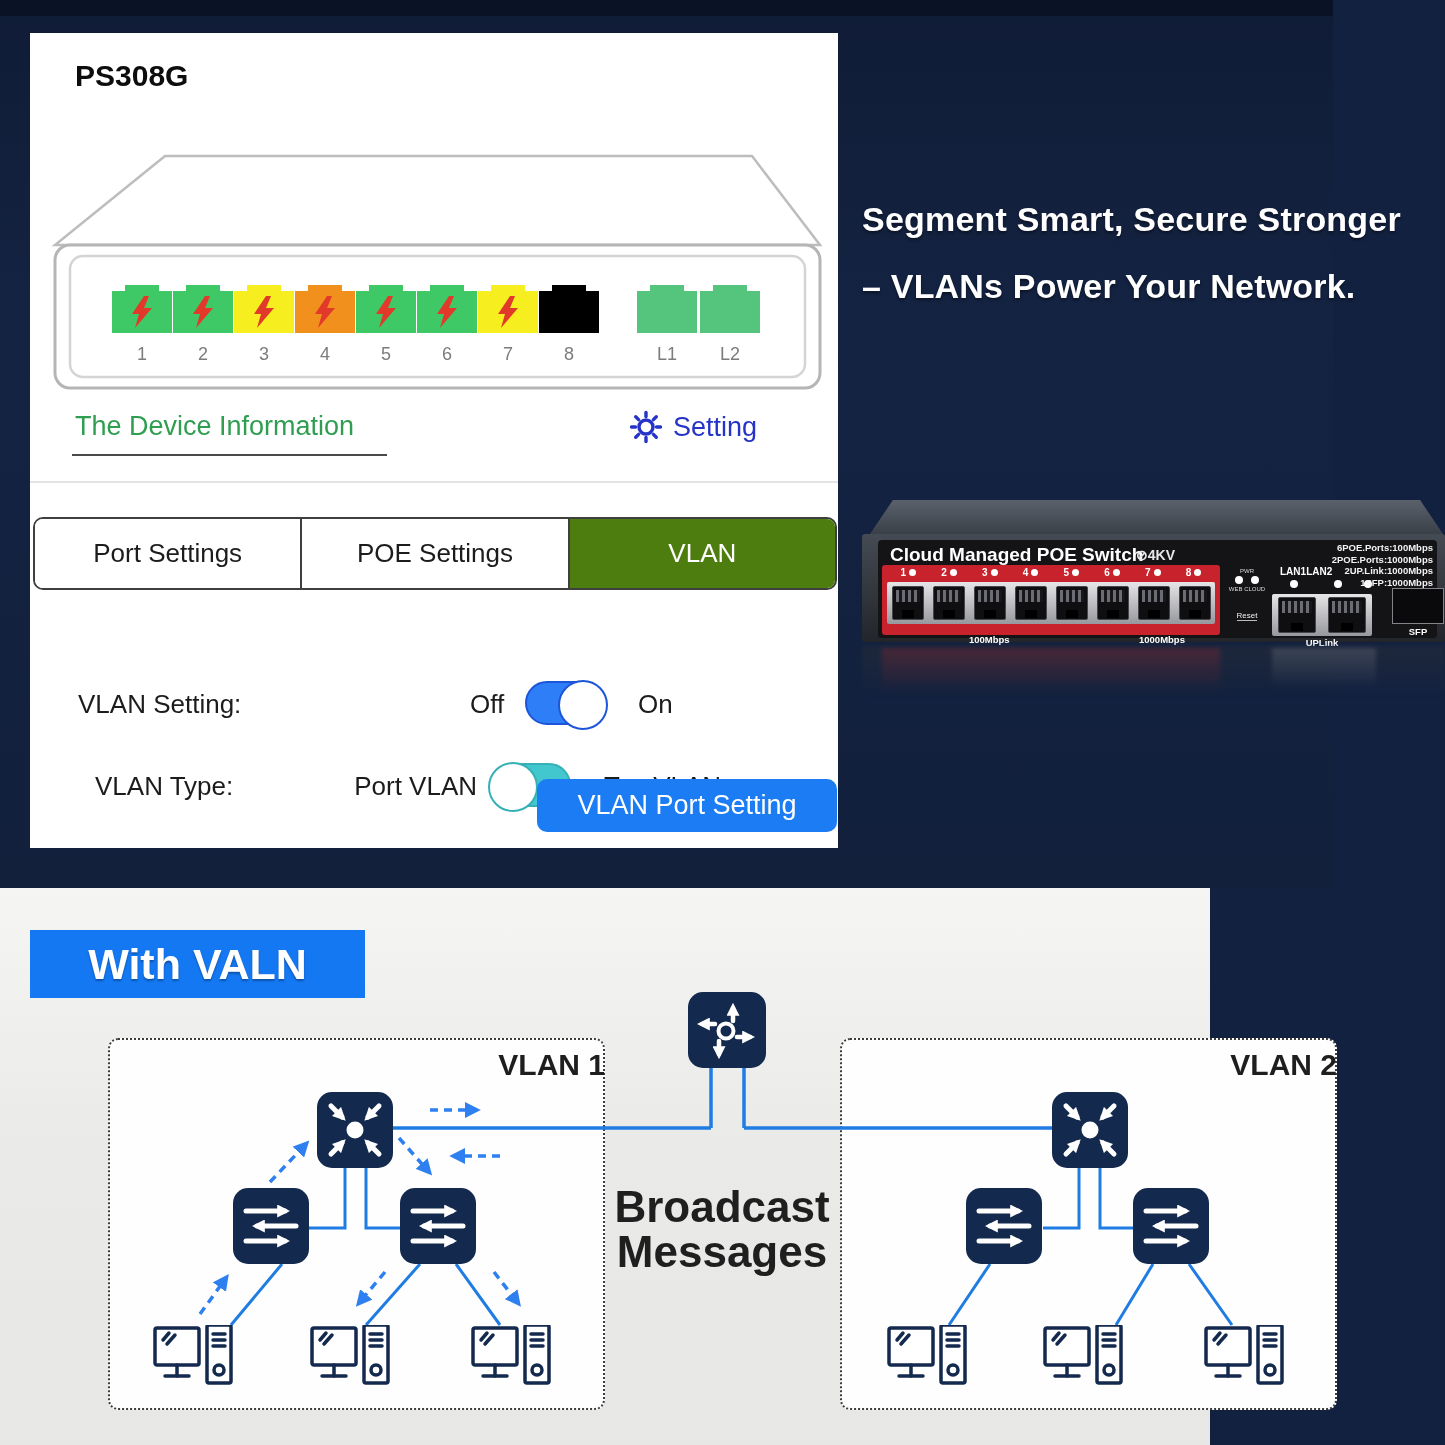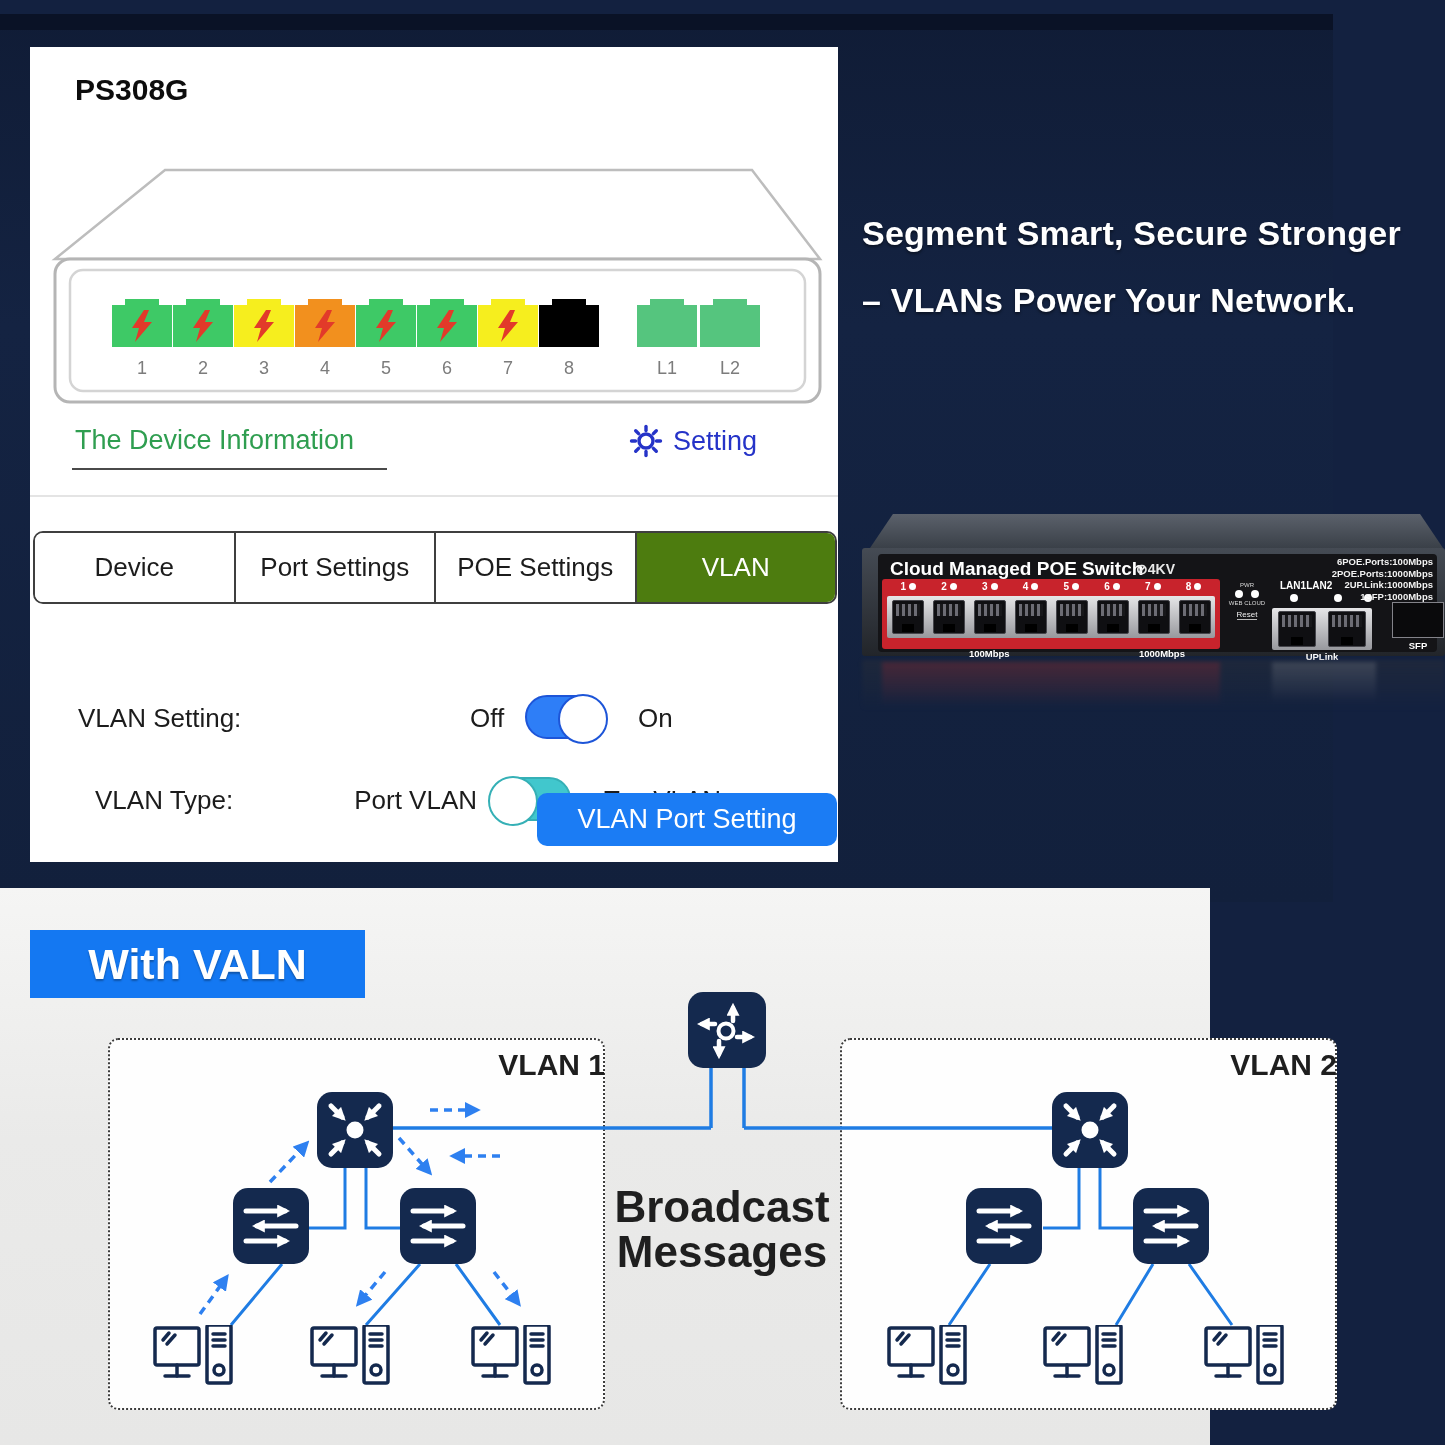--- a/index.html
+++ b/index.html
@@ -1,20 +1,20 @@
 <!DOCTYPE html>
 <html><head>
 <meta charset="utf-8">
 <style>
   * { margin:0; padding:0; box-sizing:border-box; }
   html,body { width:1445px; height:1445px; overflow:hidden; background:#132140;
     font-family:"Liberation Sans", sans-serif; }
 
   
-  .hero { position:absolute; left:0; top:14px; width:1333px; height:888px;
+  .hero { position:absolute; left:0; top:0; width:1333px; height:888px;
     background:linear-gradient(180deg,#101c36 0%, #142342 35%, #12203c 100%); }
   .hero-topstrip { position:absolute; left:0; top:0; width:100%; height:16px; background:#0a1226; }
 
   
   .card { position:absolute; left:30px; top:33px; width:808px; height:815px; background:#ffffff; }
   .card-title { position:absolute; left:45px; top:26px; font-size:30px; font-weight:bold; color:#0d0d0d; }
   .illus { position:absolute; left:0; top:113px; width:808px; height:250px; }
   .illus text { font-family:"Liberation Sans",sans-serif; }
 
   .devrow-link { position:absolute; left:45px; top:378px; font-size:27px; color:#2f9e50; }
@@ -65,21 +65,21 @@
   .rj45::before { content:""; position:absolute; left:3px; right:3px; top:3px; height:12px;
     background:repeating-linear-gradient(90deg,#6c6c74 0 3px,#17171a 3px 6px); }
   .rj45::after { content:""; position:absolute; left:50%; bottom:1px; transform:translateX(-50%);
     width:12px; height:8px; background:#000; }
   .sw-grplabels { position:absolute; left:5px; right:5px; bottom:1px; display:flex; color:#fff;
     font-size:9.5px; font-weight:bold; }
   .sw-grplabels .gl { position:absolute; }
   .sw-leds { position:absolute; left:347px; top:28px; width:44px; color:#d9d9d9; font-size:6px; text-align:center; }
   .sw-leds .dots { display:flex; justify-content:center; gap:8px; margin:2px 0; }
   .sw-leds .dots i { width:8px; height:8px; border-radius:50%; background:#fff; }
-  .sw-leds .rst { font-size:8px; color:#eee; margin-top:4px; border-bottom:1px solid #bbb; display:inline-block; }
+  .sw-leds .rst { font-size:8px; color:#eee; margin-top:19px; border-bottom:1px solid #bbb; display:inline-block; }
   .sw-langrp { position:absolute; left:394px; top:26px; width:114px; }
   .sw-lanlabels { display:flex; justify-content:flex-start; padding:0 8px; color:#fff; font-size:10px; font-weight:bold; }
   .sw-landots { position:relative; height:12px; margin-top:2px; }
   .sw-landots i { position:absolute; width:8px; height:8px; border-radius:50%; background:#fff; top:1px; }
   .sw-lansilver { position:absolute; left:0; top:28px; width:100px; height:42px; border-radius:2px;
     background:linear-gradient(180deg,#e6e6e8,#97989d); display:flex; align-items:center; justify-content:space-around; }
   .sw-lansilver .rj45 { width:38px; height:36px; }
   .sw-uplink { position:absolute; left:0; top:71px; width:100px; text-align:center; color:#fff; font-size:9.5px; font-weight:bold; }
   .sw-sfp { position:absolute; left:514px; top:48px; width:52px; height:36px; background:#0a0a0c; border:1.5px solid #83838a; }
   .sw-sfp-label { position:absolute; left:514px; top:86px; width:52px; text-align:center; color:#fff; font-size:9.5px; font-weight:bold; }
@@ -196,21 +196,20 @@
             <line x1="10.6" y1="10.6" x2="7.7" y2="7.7"></line>
           <line x1="18" y1="7.5" x2="18" y2="3.5"></line>
             <line x1="25.4" y1="10.6" x2="28.3" y2="7.7"></line>
         </g>
       </svg>
       <span class="txt">Setting</span>
     </div>
     <div class="card-divider"></div>
 
     <div class="tabbar">
-      <div class="tab">Device</div>
       <div class="tab">Port Settings</div>
       <div class="tab">POE Settings</div>
       <div class="tab active">VLAN</div>
     </div>
 
     <span class="row-label" style="left:48px; top:656px;">VLAN Setting:</span>
     <span class="row-label" style="left:440px; top:656px;">Off</span>
     <div class="tg tg-blue" style="left:495px; top:648px;">
       <div class="knob"></div>
     </div>

